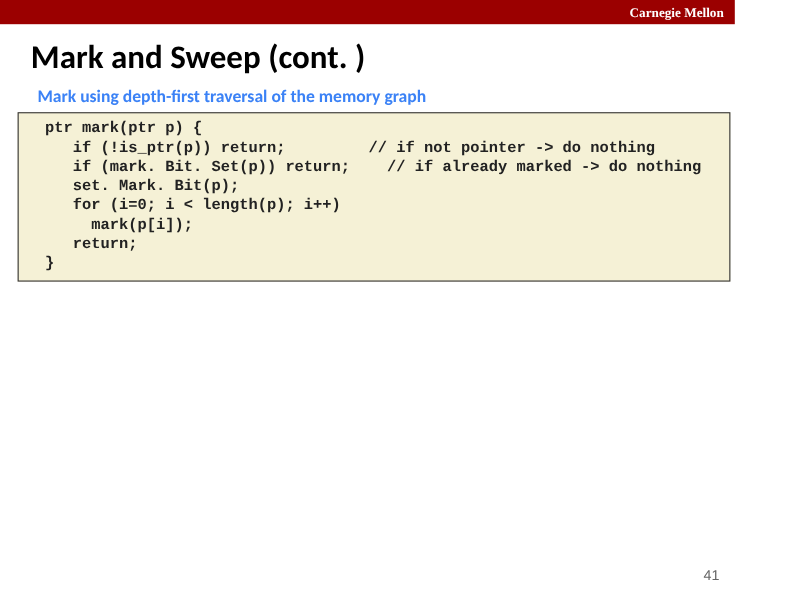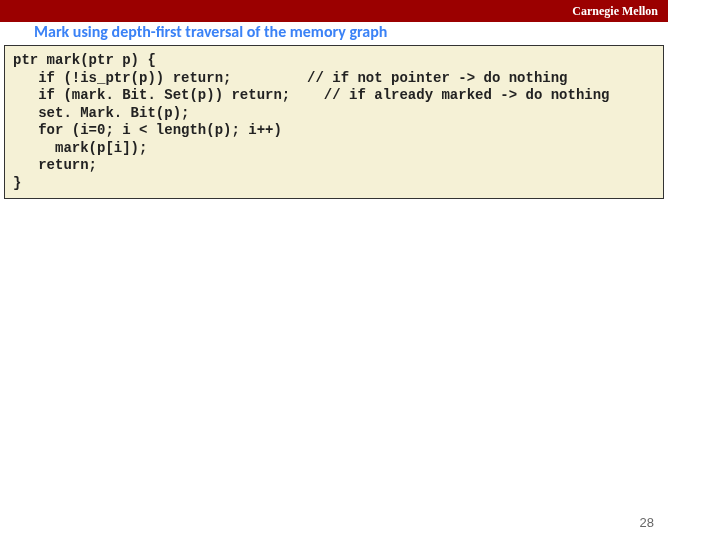--- a/index.html
+++ b/index.html
@@ -2,33 +2,34 @@
 <html><head>
 <meta charset="utf-8">
 <style>
   * { box-sizing: border-box; margin: 0; padding: 0; }
   html, body { width: 720px; height: 540px; font-family: Calibri, Arial, sans-serif; background: #ffffff; overflow: hidden; }
   .slide { position: relative; width: 668px; height: 540px; }
   .topbar { width: 100%; height: 22px; background: #9b0000; display: flex; align-items: center; justify-content: flex-end; padding-right: 10px; }
   .topbar-label { color: #ffffff; font-size: 12px; font-weight: bold; font-family: "Times New Roman", serif; }
   .title { font-size: 30px; font-weight: bold; color: #000000; padding: 12px 0 8px 28px; }
   .subtitle { font-size: 16px; font-weight: bold; color: #3b82f6; padding: 0 0 4px 34px; }
-  .codebox { margin: 0 4px 0 4px; border: 1px solid #333333; background: #f5f1d6; padding: 6px 8px 6px 8px; font-family: "Courier New", monospace; font-size: 14px; font-weight: bold; color: #222222; white-space: pre; line-height: 1.25; }
+  .codebox { margin: 0 4px 0 16px; border: 1px solid #333333; background: #f5f1d6; padding: 6px 8px 6px 24px; font-family: "Courier New", monospace; font-size: 14px; font-weight: bold; color: #222222; white-space: pre; line-height: 1.25; }
   .pagenum { position: absolute; right: 14px; bottom: 10px; font-size: 13px; color: #666666; font-family: Verdana, Arial, sans-serif; }
 </style>
 </head>
 <body>
 
 <div class="slide">
   <div class="topbar">
     <span class="topbar-label">Carnegie Mellon</span>
   </div>
+  <h1 class="title">Mark and Sweep (cont. )</h1>
   <div class="subtitle">Mark using depth-first traversal of the memory graph</div>
   <pre class="codebox">ptr mark(ptr p) {
    if (!is_ptr(p)) return;         // if not pointer -&gt; do nothing
    if (mark. Bit. Set(p)) return;    // if already marked -&gt; do nothing
    set. Mark. Bit(p);
    for (i=0; i &lt; length(p); i++)
      mark(p[i]);
    return;
 }</pre>
-  <div class="pagenum">28</div>
+  <div class="pagenum">41</div>
 </div>
 
 </body></html>

